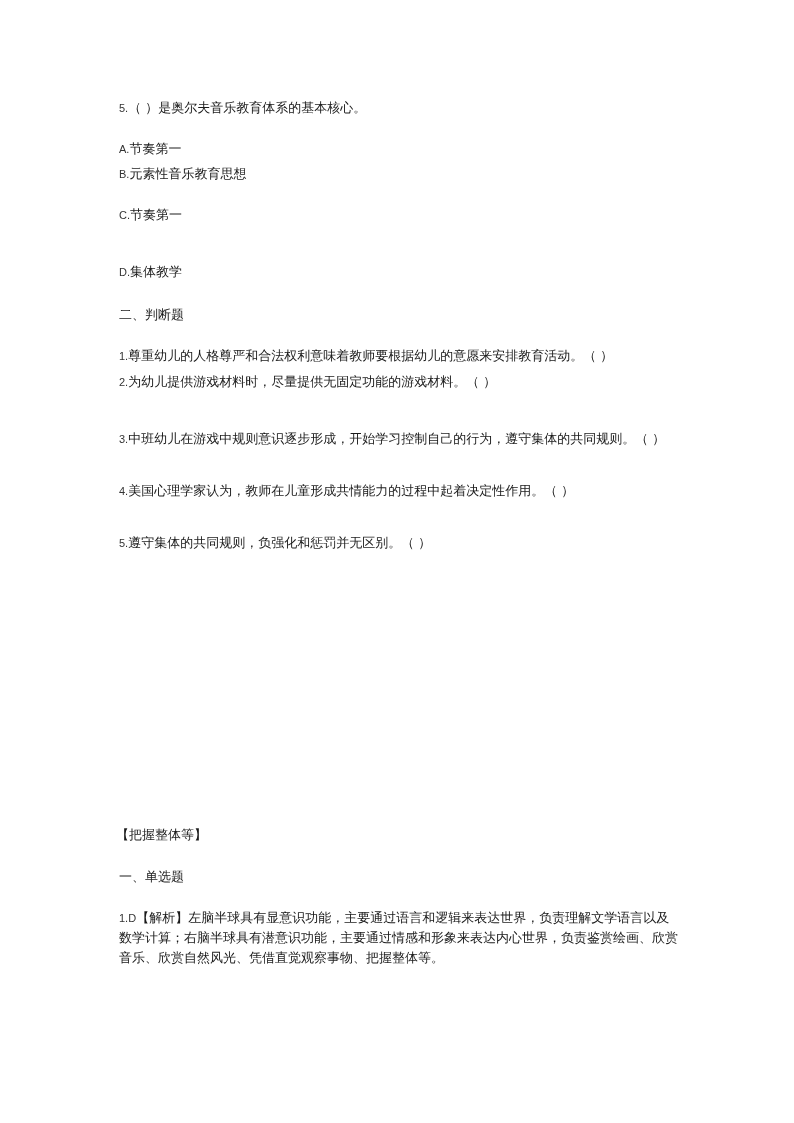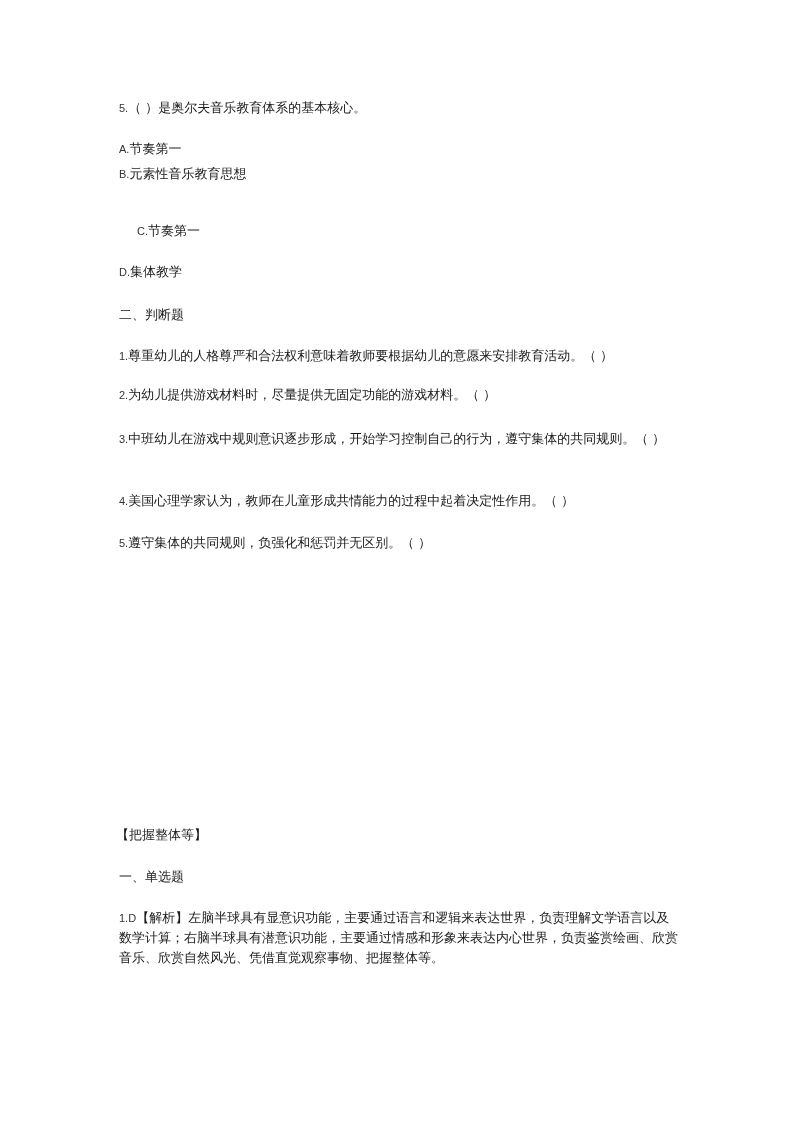--- a/index.html
+++ b/index.html
@@ -53,43 +53,43 @@
   </div>
 
   <div class="line" style="top:139px;">
     <span class="num">A.</span><span>节奏第一</span>
   </div>
 
   <div class="line" style="top:164px;">
     <span class="num">B.</span><span>元素性音乐教育思想</span>
   </div>
 
-  <div class="line" style="top:221px;margin-left:18px;">
+  <div class="line" style="top:205px;">
     <span class="num">C.</span><span>节奏第一</span>
   </div>
 
   <div class="line" style="top:262px;">
     <span class="num">D.</span><span>集体教学</span>
   </div>
 
   <div class="line" style="top:305px;">二、判断题</div>
 
   <div class="line" style="top:346px;">
     <span class="num">1.</span><span>尊重幼儿的人格尊严和合法权利意味着教师要根据幼儿的意愿来安排教育活动。（    ）</span>
   </div>
 
-  <div class="line" style="top:385px;text-align:right;">
+  <div class="line" style="top:372px;text-align:right;">
     <span class="num">2.</span><span>为幼儿提供游戏材料时，尽量提供无固定功能的游戏材料。（    ）</span>
   </div>
 
   <div class="para" style="top:429px;">
     <span class="num">3.</span><span>中班幼儿在游戏中规则意识逐步形成，开始学习控制自己的行为，遵守集体的共同规则。（    ）</span>
   </div>
 
-  <div class="line" style="top:491px;">
+  <div class="line" style="top:481px;">
     <span class="num">4.</span><span>美国心理学家认为，教师在儿童形成共情能力的过程中起着决定性作用。（    ）</span>
   </div>
 
   <div class="line" style="top:533px;">
     <span class="num">5.</span><span>遵守集体的共同规则，负强化和惩罚并无区别。（    ）</span>
   </div>
 
   <div class="line" style="top:825px; left:116px;">【把握整体等】</div>
 
   <div class="line" style="top:867px;">一、单选题</div>

